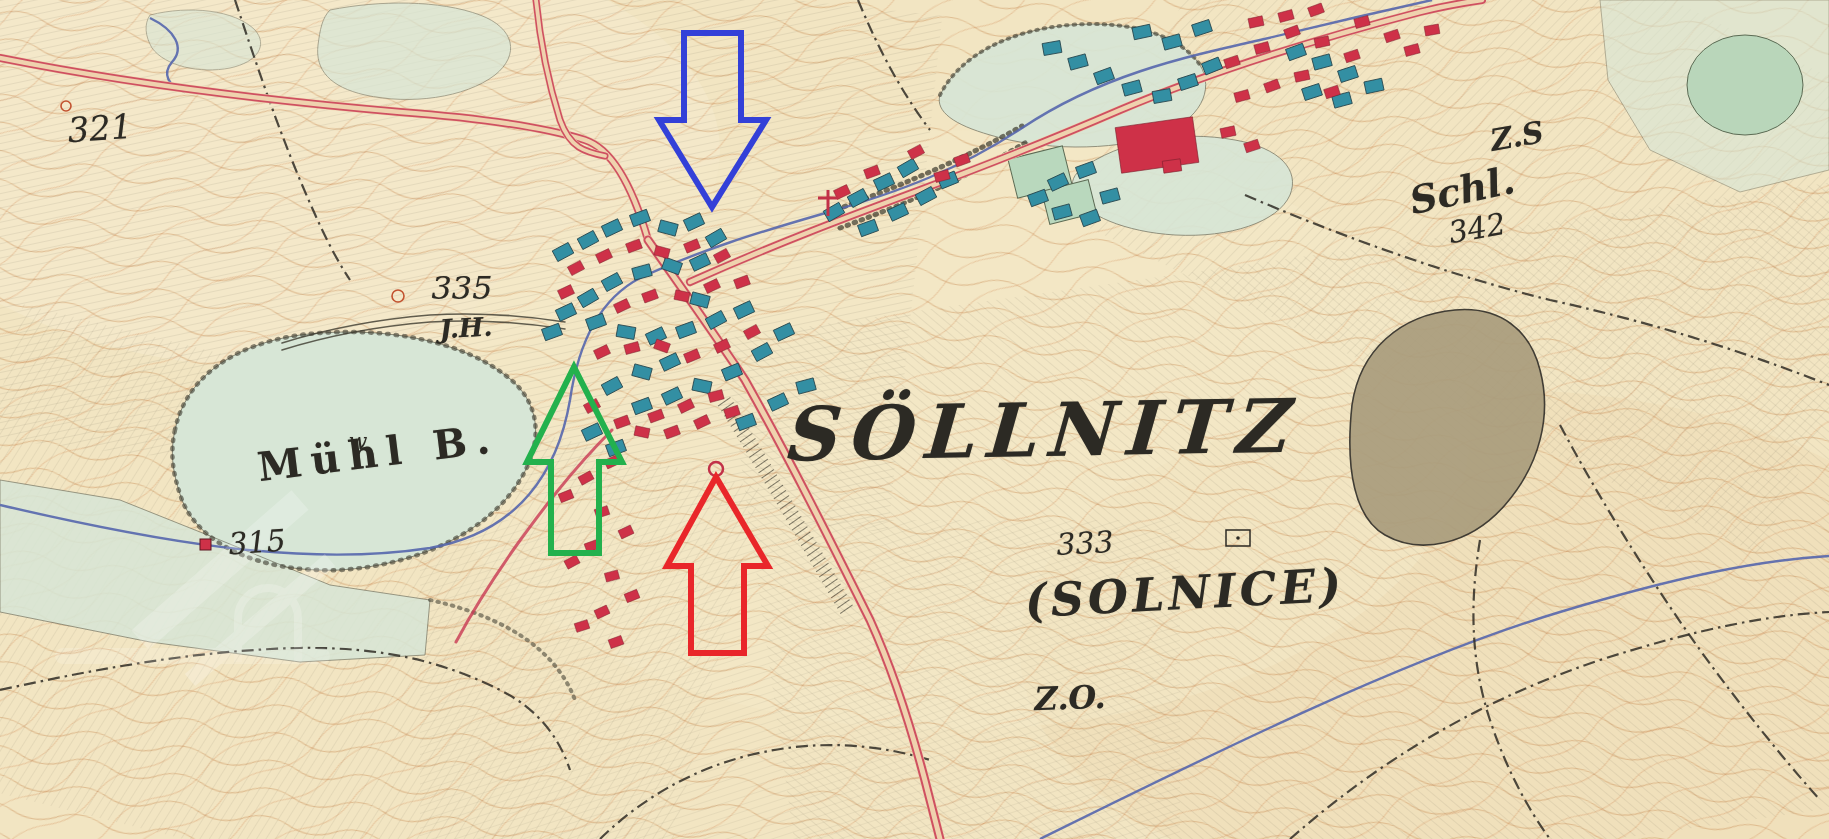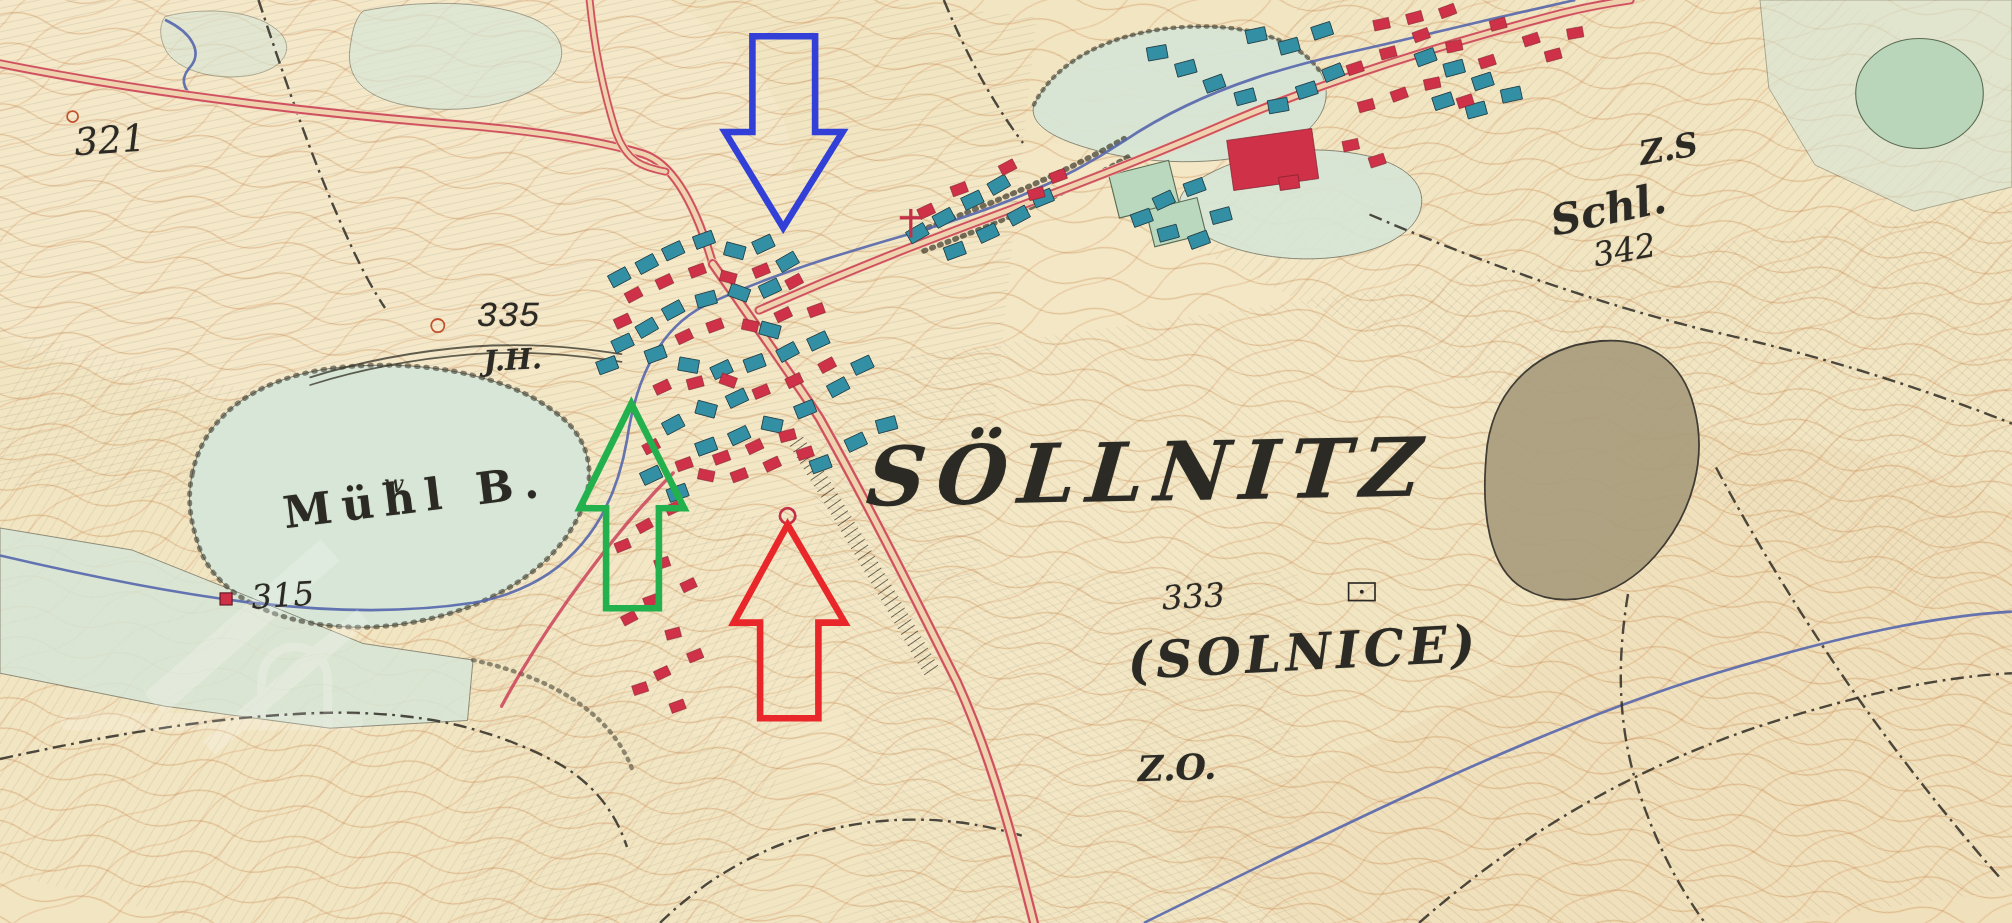--- a/index.html
+++ b/index.html
@@ -289,21 +289,21 @@
 
     <g opacity=".22" stroke="#ffffff" fill="none">
       <path d="M140,640 L300,500" stroke-width="26"></path>
       <path d="M190,680 L330,560" stroke-width="16"></path>
       <path d="M238,662 L238,618 A30,30 0 0 1 298,618 L298,662" stroke-width="8"></path>
       <rect x="55" y="648" width="275" height="16" rx="8" fill="#ffffff" stroke="none" opacity=".7"></rect>
     </g>
   </svg>
 
   <span class="lbl italic" style="left:100px;top:128px;font-size:34px;transform:translate(-50%,-50%) rotate(-4deg);">321</span>
-  <span class="lbl italic" style="left:462px;top:288px;font-size:32px;transform:translate(-50%,-50%);font-family:Liberation Mono, monospace;">335</span>
+  <span class="lbl italic" style="left:462px;top:288px;font-size:32px;transform:translate(-50%,-50%);">335</span>
   <span class="lbl italic bold" style="left:466px;top:328px;font-size:26px;transform:translate(-50%,-50%) rotate(-3deg);">J.H.</span>
   <span class="lbl bold" style="left:378px;top:452px;font-size:40px;letter-spacing:9px;transform:translate(-50%,-50%) rotate(-7deg);">Mühl B.</span>
   <span class="lbl italic" style="left:358px;top:441px;font-size:22px;transform:translate(-50%,-50%);">w</span>
   <span class="lbl italic" style="left:257px;top:542px;font-size:30px;transform:translate(-50%,-50%) rotate(-4deg);">315</span>
   <span class="lbl italic bold town" style="left:1045px;top:430px;font-size:74px;transform:translate(-50%,-50%) rotate(-1deg) skewX(-6deg);">SÖLLNITZ</span>
   <span class="lbl italic" style="left:1085px;top:543px;font-size:30px;transform:translate(-50%,-50%) rotate(-3deg);">333</span>
   <span class="lbl italic bold" style="left:1185px;top:593px;font-size:46px;letter-spacing:4px;transform:translate(-50%,-50%) rotate(-3deg);">(SOLNICE)</span>
   <span class="lbl italic bold" style="left:1517px;top:136px;font-size:30px;transform:translate(-50%,-50%) rotate(-10deg);">Z.S</span>
   <span class="lbl italic bold" style="left:1462px;top:190px;font-size:38px;transform:translate(-50%,-50%) rotate(-12deg);">Schl.</span>
   <span class="lbl italic" style="left:1477px;top:228px;font-size:30px;transform:translate(-50%,-50%) rotate(-10deg);">342</span>

